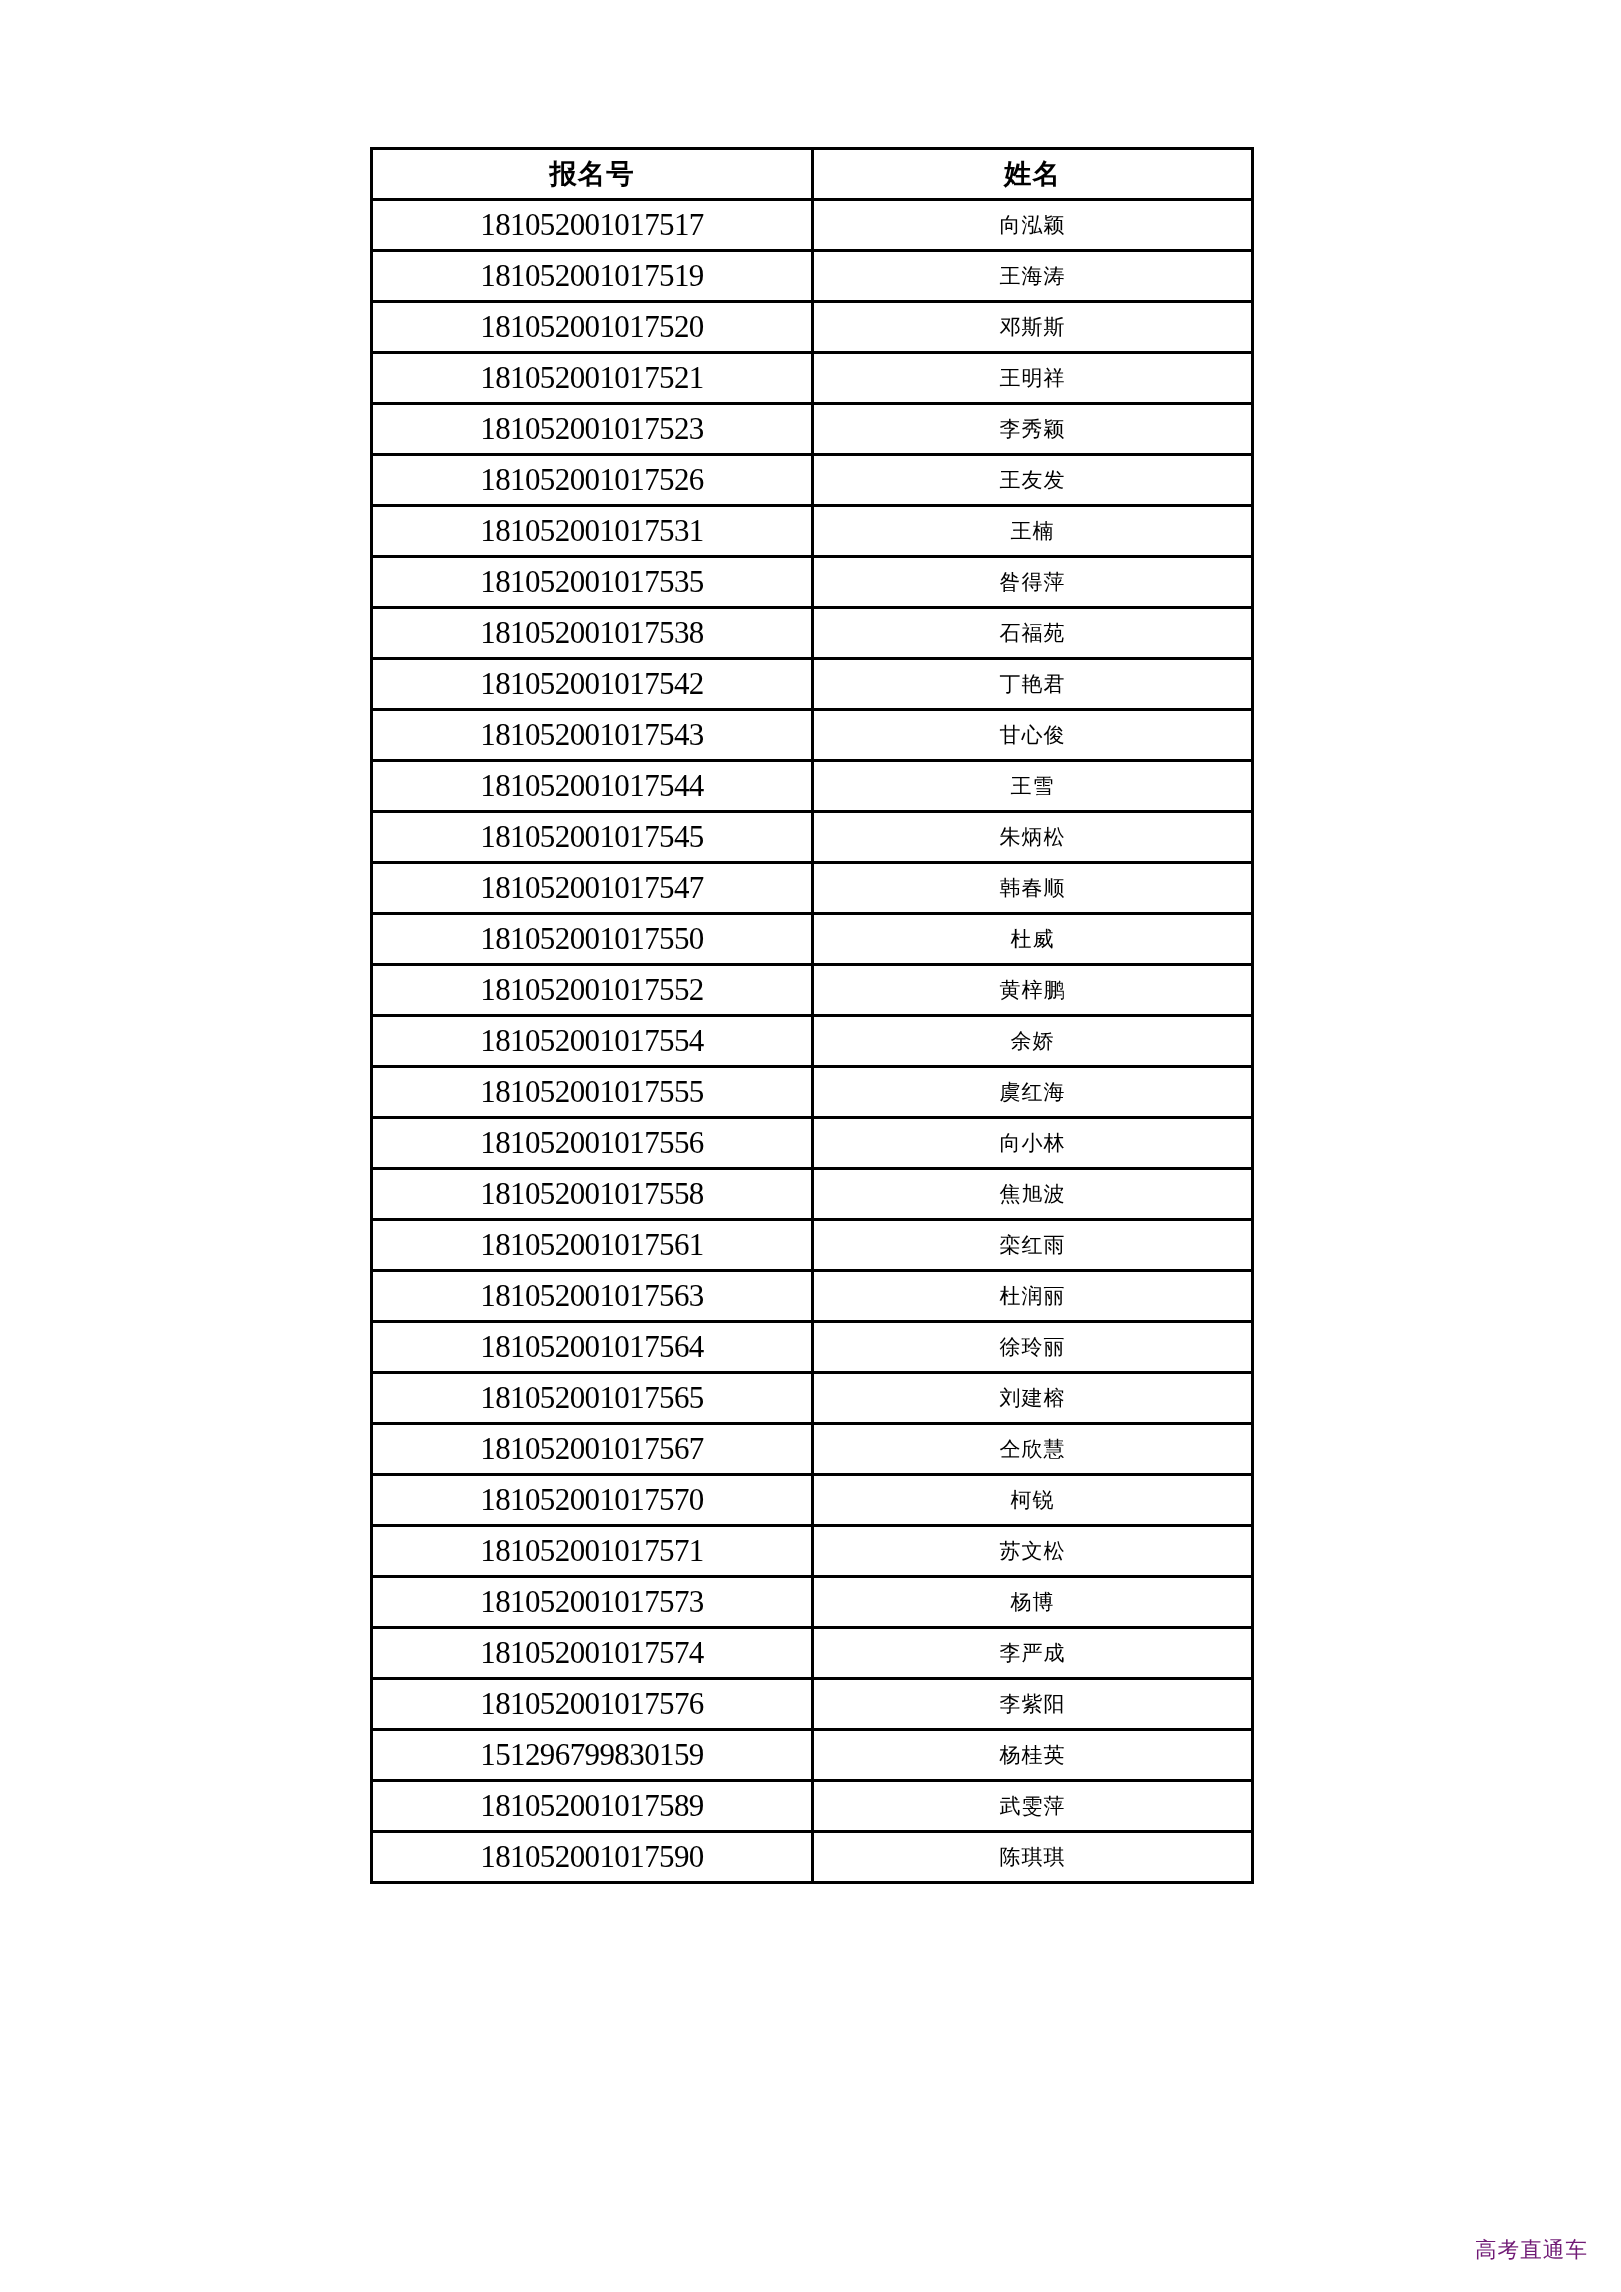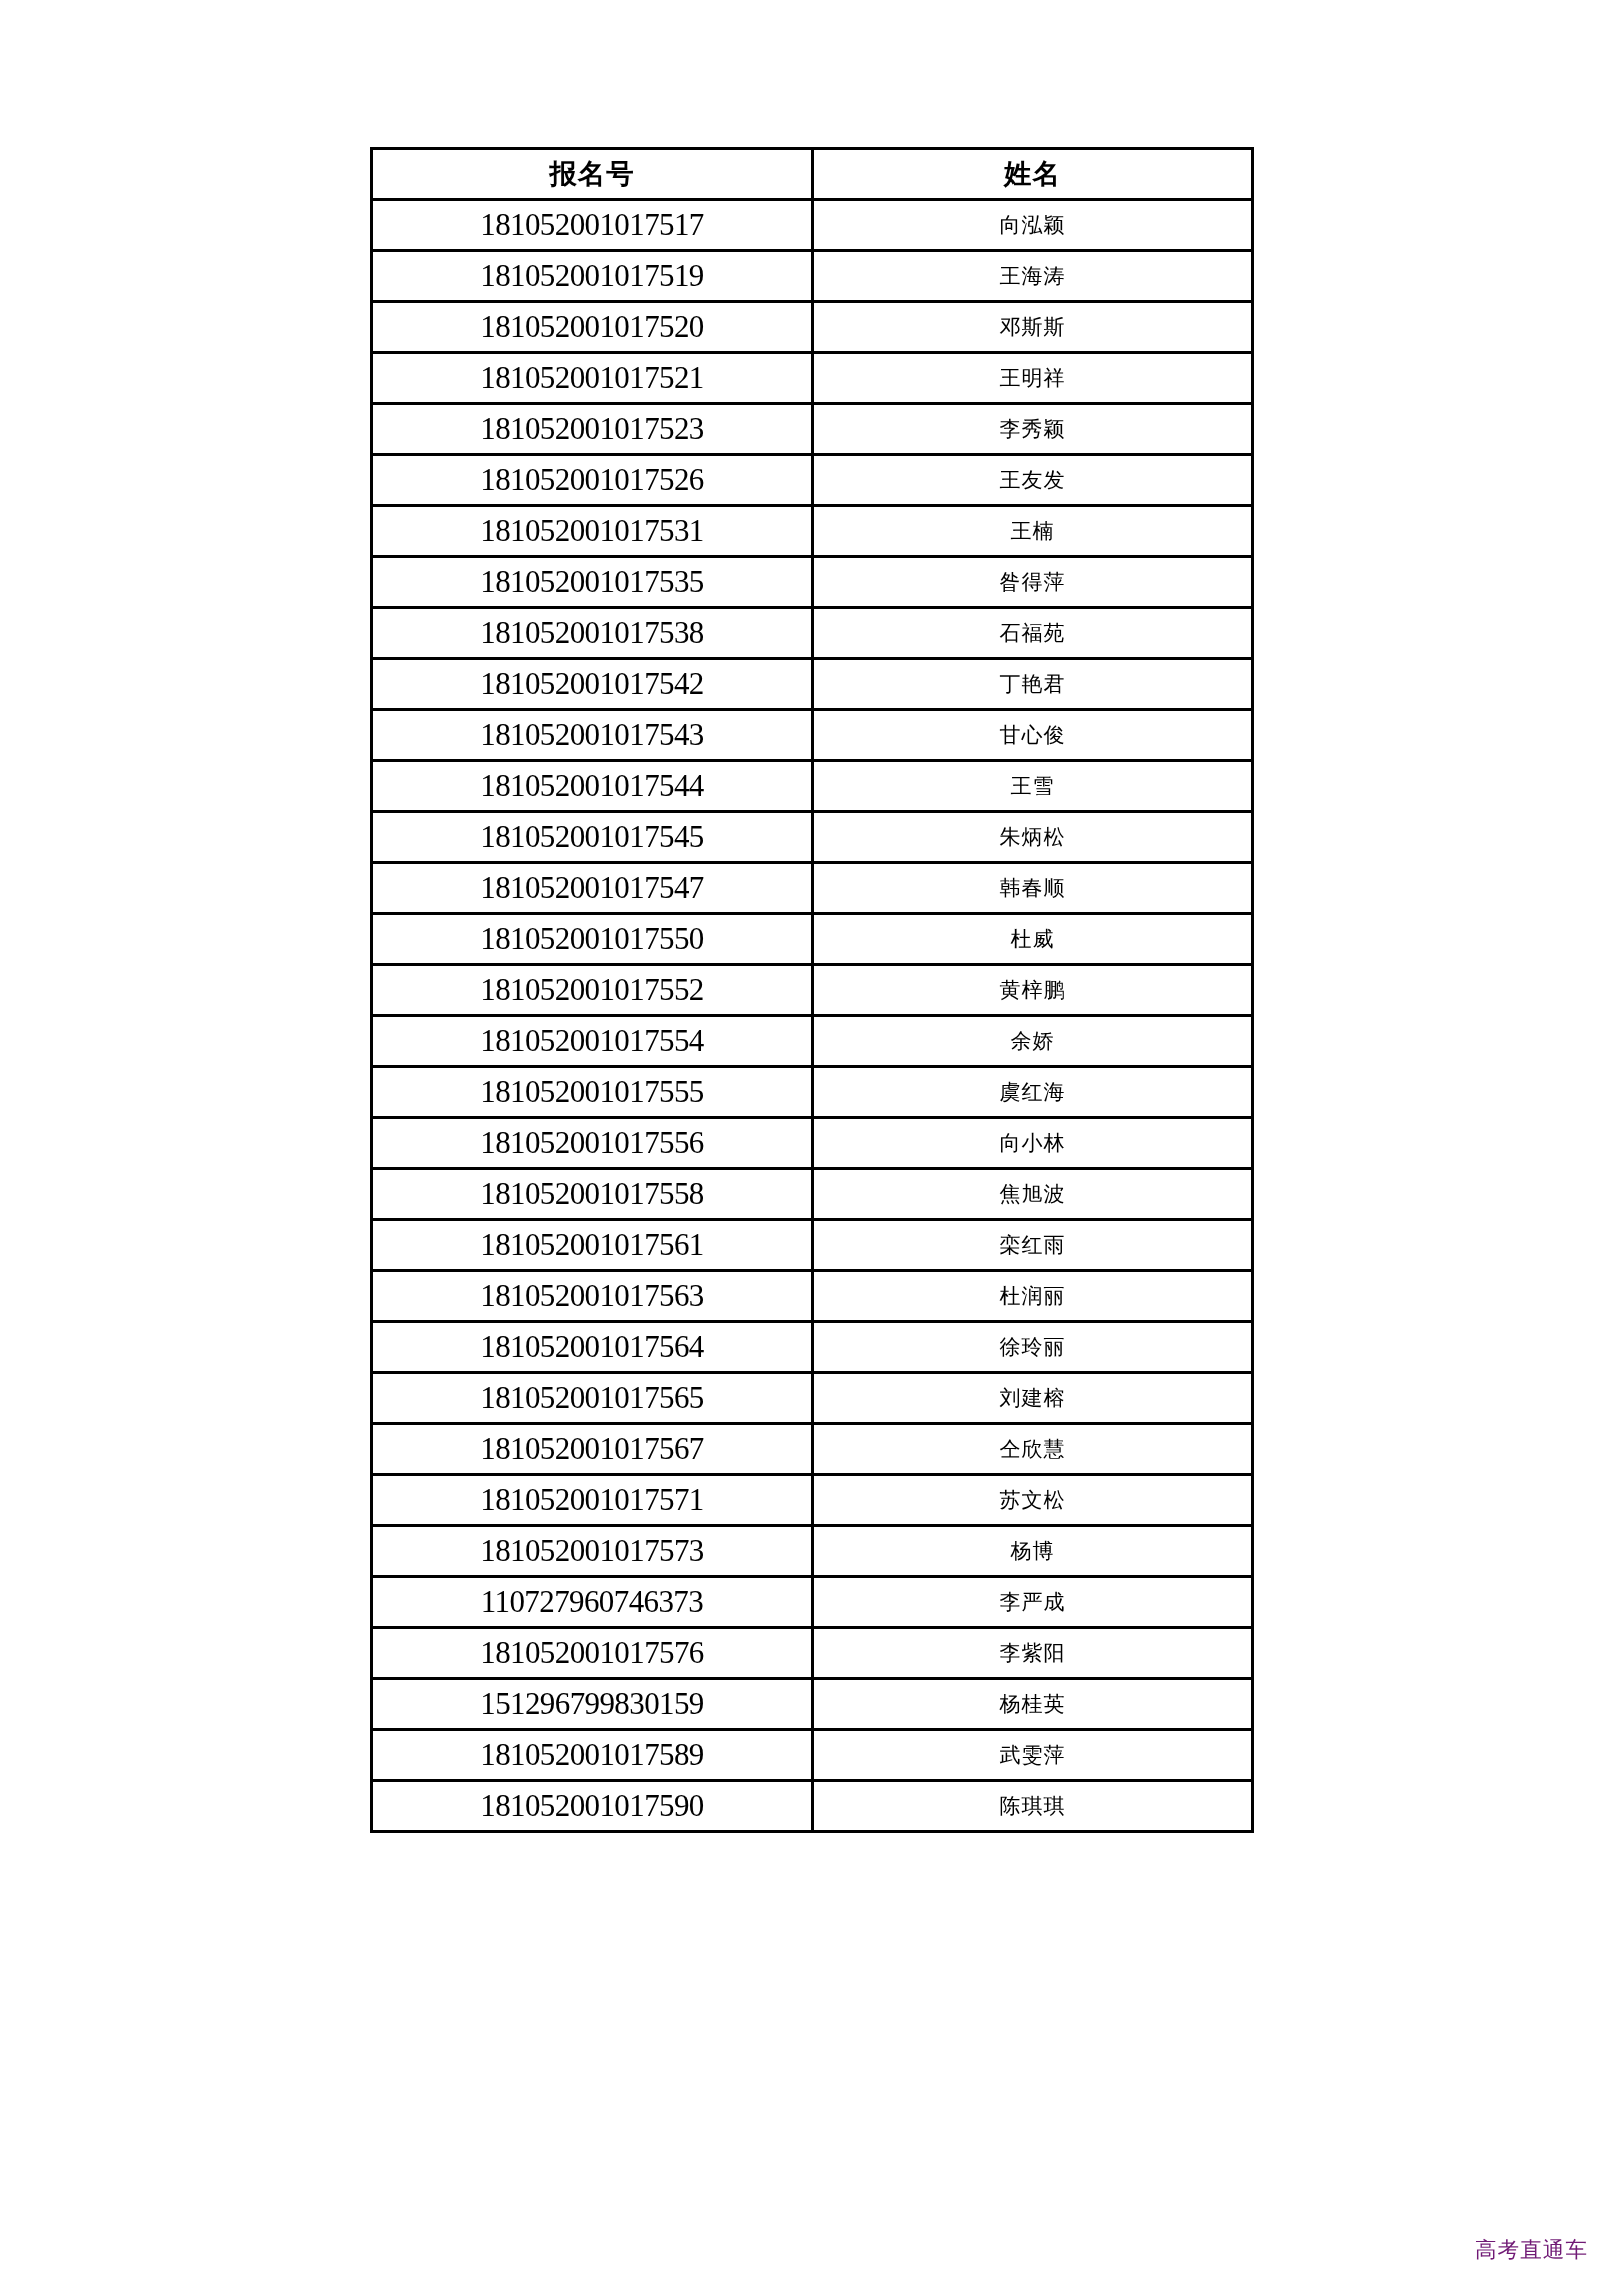--- a/index.html
+++ b/index.html
@@ -176,29 +176,33 @@
         </tr>
         <tr>
           <td class="id">181052001017565</td>
           <td class="name">刘建榕</td>
         </tr>
         <tr>
           <td class="id">181052001017567</td>
           <td class="name">仝欣慧</td>
         </tr>
         <tr>
+          <td class="id">181052001017570</td>
+          <td class="name">柯锐</td>
+        </tr>
+        <tr>
           <td class="id">181052001017571</td>
           <td class="name">苏文松</td>
         </tr>
         <tr>
           <td class="id">181052001017573</td>
           <td class="name">杨博</td>
         </tr>
         <tr>
-          <td class="id">110727960746373</td>
+          <td class="id">181052001017574</td>
           <td class="name">李严成</td>
         </tr>
         <tr>
           <td class="id">181052001017576</td>
           <td class="name">李紫阳</td>
         </tr>
         <tr>
           <td class="id">151296799830159</td>
           <td class="name">杨桂英</td>
         </tr>

